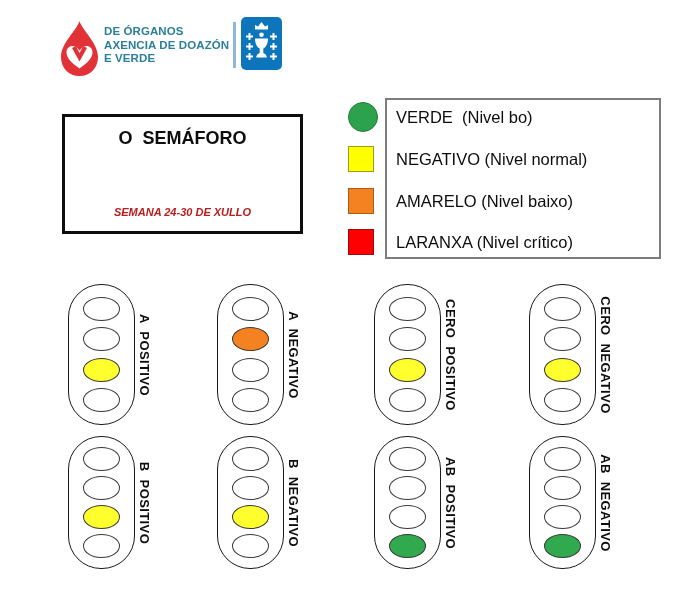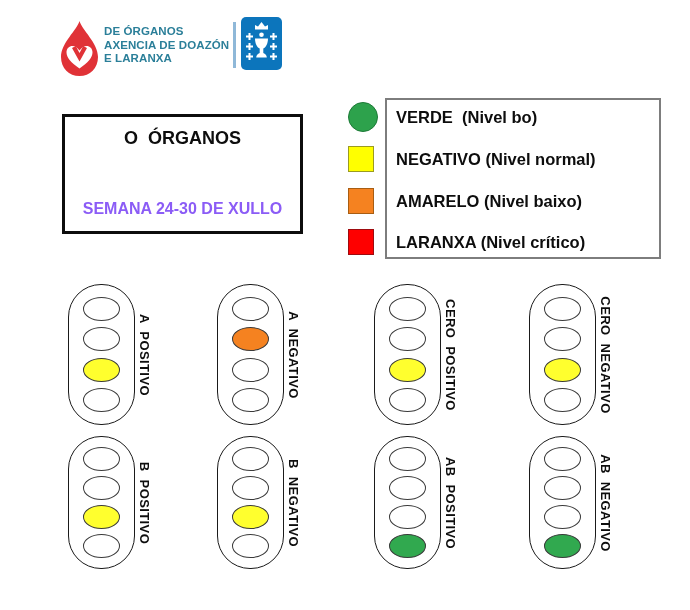--- a/index.html
+++ b/index.html
@@ -5,62 +5,62 @@
   * { margin:0; padding:0; box-sizing:border-box; }
   html,body { width:690px; height:610px; background:#fff; overflow:hidden; }
   body { font-family:"Liberation Sans", sans-serif; position:relative; }
   .abs { position:absolute; }
   
   .agency { left:104px; top:25px; color:#2b7f99; font-weight:bold; font-size:11.5px; line-height:13.5px; letter-spacing:.1px; }
   .divider { left:233px; top:22px; width:2.5px; height:46px; background:#8fb8d8; }
   
   .title-box { left:62px; top:114px; width:241px; height:120px; border:3px solid #0d0d0d; display:flex; flex-direction:column; align-items:center; justify-content:space-between; padding:11px 0 13px 0; }
   .title-box .t12 { font-weight:bold; font-size:18px; color:#0d0d0d; white-space:pre; }
-  .title-box .t3 { font-weight:bold; font-size:16px; color:#8b5cf6; white-space:pre; }
+  .title-box .t3 { font-weight:bold; font-size:11px; color:#b91c1c; white-space:pre;font-style:italic; }
   
   .legend-box { left:385px; top:98px; width:276px; height:161px; border:2px solid #7d7d7d; }
-  .legend-label { font-weight:bold; font-size:16.5px; color:#0d0d0d; white-space:pre; transform:translateY(-50%); }
+  .legend-label { font-weight:normal; font-size:16.5px; color:#0d0d0d; white-space:pre; transform:translateY(-50%); }
   .swatch { transform:translateY(-50%); }
   .swatch.circle { border-radius:50%; }
   
   .capsule { border:1.8px solid #1a1a1a; border-radius:33px; background:#fff; display:flex; flex-direction:column; align-items:center; justify-content:space-evenly; padding:5px 0; }
   .lamp { width:37px; height:24px; border:1.7px solid #3a3a3a; border-radius:50%; background:#fff; }
   .bt-label { font-weight:bold; font-size:13px; color:#0d0d0d; writing-mode:vertical-rl; white-space:pre; transform:translateY(-50%); letter-spacing:.4px; }
 </style>
 </head>
 <body>
 
 <svg class="abs" style="left:58px; top:20px;" width="43" height="57" viewBox="0 0 43 57">
   <path d="M21.5 1 C24 10 40 23 40 37 C40 48.5 32 56 21.5 56 C11 56 3 48.5 3 37 C3 23 19 10 21.5 1 Z" fill="#e03237"></path>
   <path d="M21.5 48.5 C13 42.5 8.5 37.5 8.5 32.2 C8.5 28.2 11.3 25.9 14.4 25.9 C17.2 25.9 19.6 27.6 21.5 30.6 C23.4 27.6 25.8 25.9 28.6 25.9 C31.7 25.9 34.5 28.2 34.5 32.2 C34.5 37.5 30 42.5 21.5 48.5 Z" fill="#ffffff"></path>
   <path d="M14 28 L21.5 41.5 L29 28 L25.2 25.9 L21.5 32.9 L17.8 25.9 Z" fill="#e03237"></path>
 </svg>
 <div class="abs agency">
   <div>DE ÓRGANOS</div>
   <div>AXENCIA DE DOAZÓN</div>
-  <div>E LARANXA</div>
+  <div>E VERDE</div>
 </div>
 <div class="abs divider"></div>
 <svg class="abs" style="left:241px; top:17px;" width="41" height="53" viewBox="0 0 41 53">
   <rect x="0" y="0" width="41" height="53" rx="5" fill="#0c75bc"></rect>
   <path d="M14 12.5 V8 L17 9.6 L20.5 5 L24 9.6 L27 8 V12.5 Z" fill="#ffffff"></path>
   <circle cx="20.5" cy="17.8" r="2.3" fill="#ffffff"></circle>
   <path d="M14 21.5 H27 C27 27 24.5 30.8 22.3 31.5 L22.3 36 C24.3 36.7 25.8 38.5 25.8 40.5 H15.2 C15.2 38.5 16.7 36.7 18.7 36 L18.7 31.5 C16.5 30.8 14 27 14 21.5 Z" fill="#ffffff"></path>
   <g fill="#ffffff">
     <path d="M7.5 16 h2 v2.5 h2.5 v2 h-2.5 v2.5 h-2 v-2.5 H5 v-2 h2.5 Z"></path>
     <path d="M31.5 16 h2 v2.5 h2.5 v2 h-2.5 v2.5 h-2 v-2.5 H29 v-2 h2.5 Z"></path>
     <path d="M7.5 26 h2 v2.5 h2.5 v2 h-2.5 v2.5 h-2 v-2.5 H5 v-2 h2.5 Z"></path>
     <path d="M31.5 26 h2 v2.5 h2.5 v2 h-2.5 v2.5 h-2 v-2.5 H29 v-2 h2.5 Z"></path>
     <path d="M7.5 36 h2 v2.5 h2.5 v2 h-2.5 v2.5 h-2 v-2.5 H5 v-2 h2.5 Z"></path>
     <path d="M31.5 36 h2 v2.5 h2.5 v2 h-2.5 v2.5 h-2 v-2.5 H29 v-2 h2.5 Z"></path>
   </g>
 </svg>
 
 <div class="abs title-box">
-  <div class="t12">O  ÓRGANOS</div>
+  <div class="t12">O  SEMÁFORO</div>
   <div class="t3">SEMANA 24-30 DE XULLO</div>
 </div>
 
 <div class="abs legend-box" id="legend-box"></div>
 <div id="legend-extra">
     <div class="abs swatch circle" style="left: 348px; top: 117px; width: 30px; height: 30px; background: rgb(45, 162, 76); border: 1.5px solid rgb(29, 122, 55);"></div>
     <div class="abs legend-label" style="left: 396px; top: 117px;">VERDE  (Nivel bo)</div>
     <div class="abs swatch square" style="left: 348px; top: 159px; width: 26px; height: 26px; background: rgb(255, 255, 0); border: 1.5px solid rgb(155, 155, 32);"></div>
     <div class="abs legend-label" style="left: 396px; top: 159px;">NEGATIVO (Nivel normal)</div>
     <div class="abs swatch square" style="left: 348px; top: 201px; width: 26px; height: 26px; background: rgb(245, 130, 32); border: 1.5px solid rgb(168, 93, 18);"></div>

